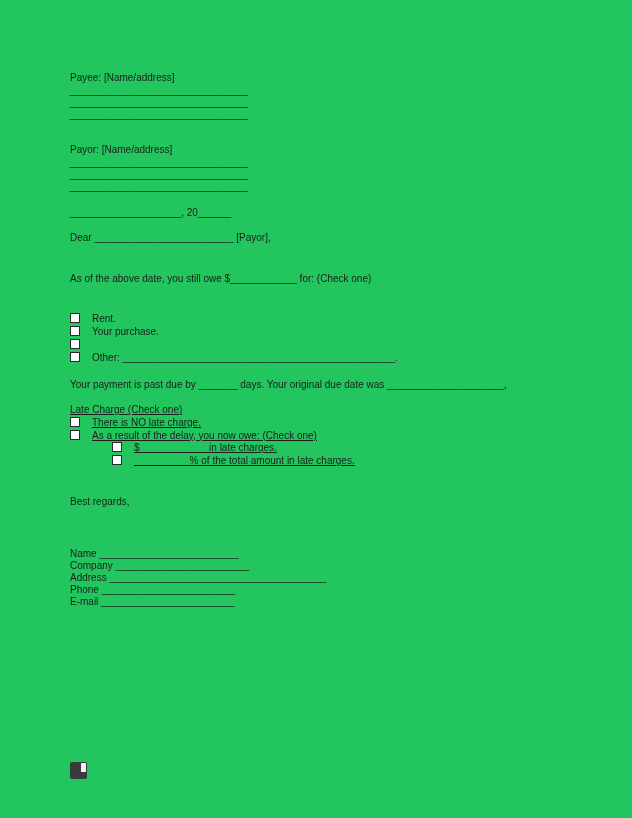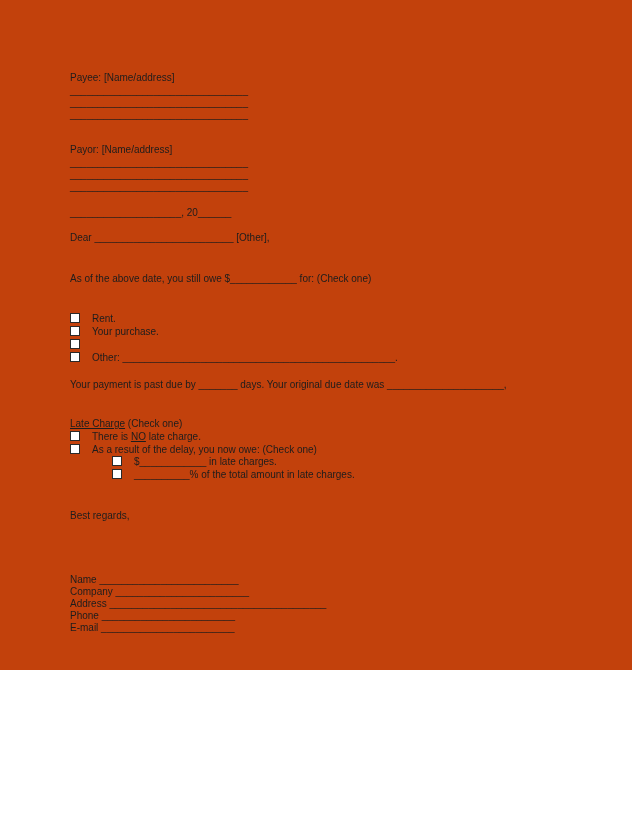--- a/index.html
+++ b/index.html
@@ -1,37 +1,37 @@
 <!DOCTYPE html>
 <html><head>
 <meta charset="utf-8">
 <style>
   html,body { margin:0; padding:0; background:#ffffff; }
   .page {
     position:relative;
-    width:632px; height:670px;
-    background:#c2410c;
+    width:632px; height:818px;
+    background:#22c55e;
     font-family:"Liberation Sans","DejaVu Sans",sans-serif;
     font-size:10px;
     color:#1d1d1d;
     overflow:hidden;
   }
   .content {
     position:absolute; left:70px; top:72px; width:502px;
     line-height:12.5px;
   }
   .blank-line { line-height:12.3px; letter-spacing:0; }
   .mt2  { margin-top:0; }
   .mt10 { margin-top:28px; }
-  .mt11 { margin-top:26px; }
+  .mt11 { margin-top:12px;text-decoration:underline; }
   .mt13 { margin-top:13px; }
   .mt14 { margin-top:14px; }
   .mt15 { margin-top:15px; }
   .mt23 { margin-top:23px; }
-  .mt40 { margin-top:52px; }
+  .mt40 { margin-top:40px; }
   .row { line-height:12.8px; white-space:nowrap; }
   .cb {
     display:inline-block;
     width:8px; height:8px;
     border:1px solid #2a2a2a;
     background:#fff;
     margin-right:12px;
     vertical-align:-1px;
   }
   .cb.tight { margin-right:10px; }
@@ -80,21 +80,21 @@
       <div>Payor: [Name/address]</div>
       <div class="mt2">
         <div class="blank-line">________________________________</div>
         <div class="blank-line">________________________________</div>
         <div class="blank-line">________________________________</div>
       </div>
     </div>
 
     <div class="mt13">____________________, 20______</div>
 
-    <div class="mt13">Dear _________________________ [Other],</div>
+    <div class="mt13">Dear _________________________ [Payor],</div>
 
     <div class="mt10">As of the above date, you still owe $____________ for: (Check one)</div>
 
     <div class="mt10">
       <div class="row"><span class="cb"></span><span>Rent.</span></div>
       <div class="row"><span class="cb"></span><span>Your purchase.</span></div>
       <div class="row"><span class="cb"></span></div>
       <div class="row"><span class="cb"></span><span>Other: _________________________________________________.</span></div>
     </div>
 

